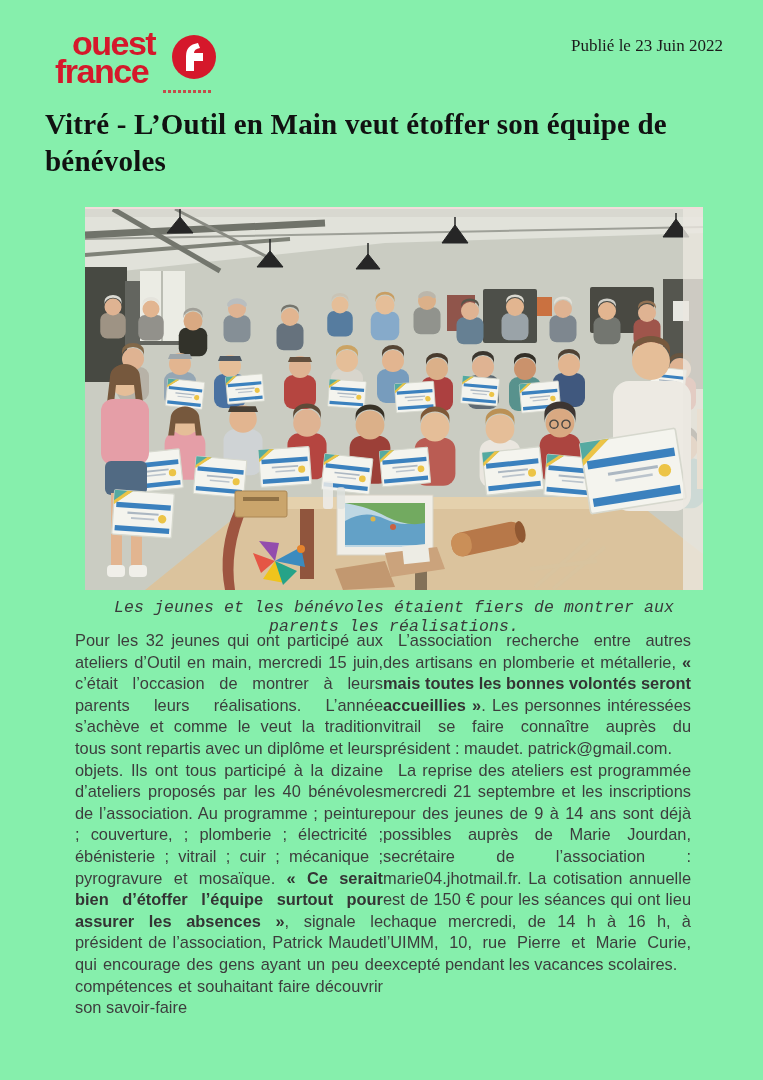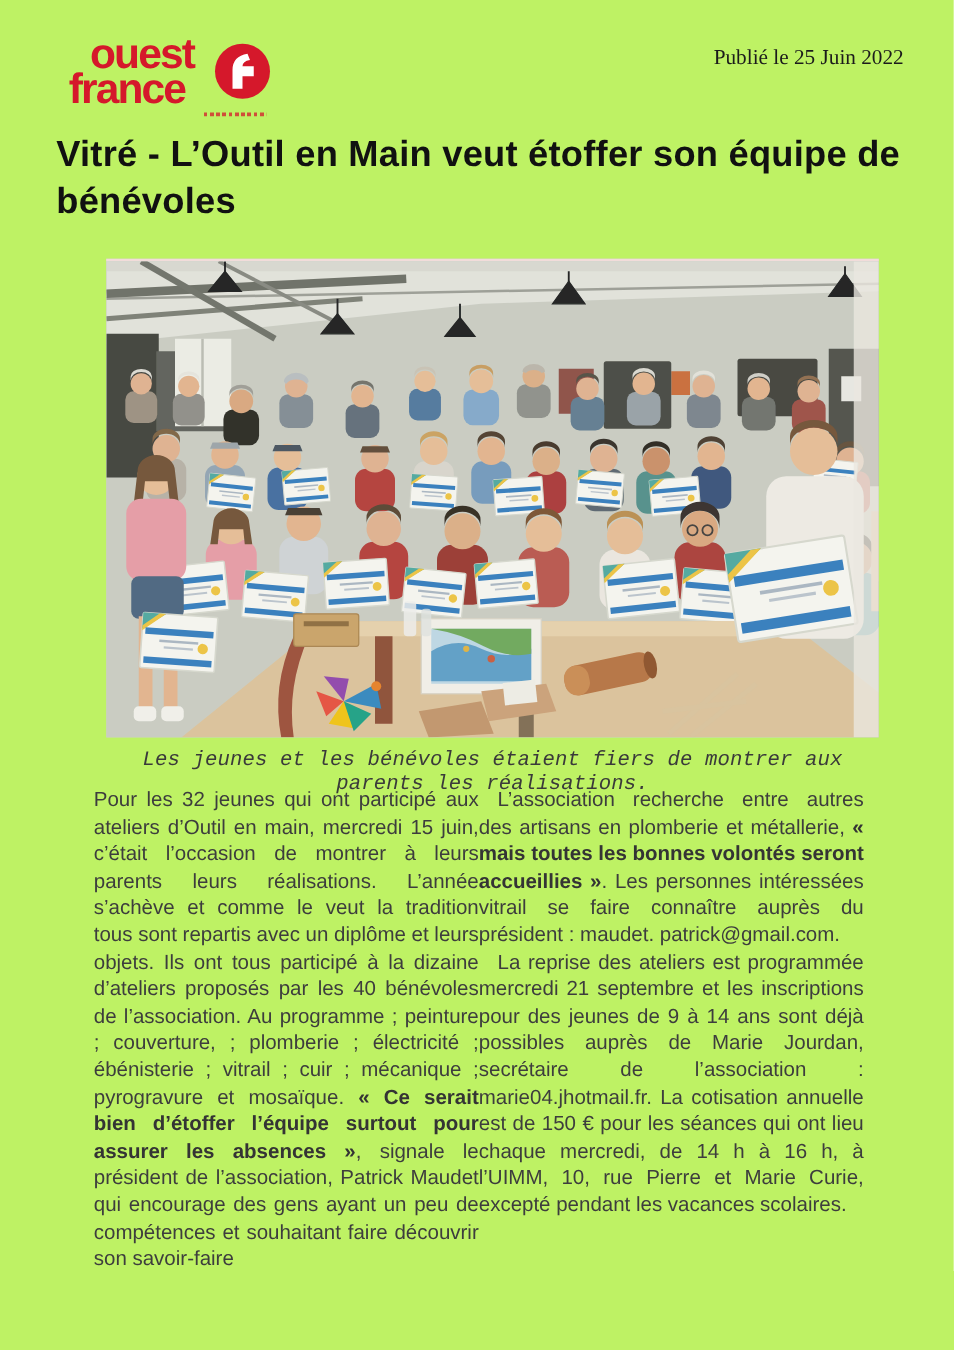--- a/index.html
+++ b/index.html
@@ -1,21 +1,21 @@
 <!DOCTYPE html>
 <html lang="fr"><head>
 <meta charset="utf-8">
 <style>
   html,body{margin:0;padding:0;}
   body{
     width:763px;height:1080px;background:#ffffff;
     font-family:"Liberation Sans", sans-serif;
     -webkit-font-smoothing:antialiased;
   }
-  .page{position:relative;width:763px;height:1080px;background:#bef264;overflow:hidden;}
+  .page{position:relative;width:763px;height:1080px;background:#86efac;overflow:hidden;}
 
   
   .masthead{position:absolute;left:0;top:0;width:763px;height:110px;}
   .logo{position:absolute;left:55px;top:30px;width:160px;height:72px;}
   .logo-text{
     font-family:"Liberation Sans", sans-serif;font-weight:bold;
     color:#d5182b;line-height:27px;font-size:34px;letter-spacing:-1.5px;
   }
   .logo-text .l1{display:block;margin-left:17px;}
   .logo-text .l2{display:block;margin-top:1px;}
@@ -26,21 +26,21 @@
     opacity:.75;
   }
   .published{
     position:absolute;right:40px;top:36px;
     font-family:"Liberation Serif", serif;font-size:17px;color:#1b1b1b;
   }
 
   
   .headline{
     position:absolute;left:45px;top:106px;width:680px;margin:0;
-    font-family:Liberation Sans, sans-serif;font-weight:bold;
+    font-family:Liberation Serif, serif;font-weight:bold;
     font-size:29px;line-height:37px;color:#111;letter-spacing:.2px;
   }
 
   
   figure{position:absolute;left:85px;top:207px;width:618px;margin:0;font-family:Liberation Mono, monospace;}
   .photo{
     width:618px;height:381px;display:block;overflow:hidden;
     border-top:2px solid #f2dcda;background:#ccd0c8;
   }
   figcaption{
@@ -72,21 +72,21 @@
         <span class="l2">france</span>
       </div>
       <span class="logo-mark">
         <svg viewBox="0 0 46 46" width="46" height="46">
           <circle cx="23" cy="23" r="22" fill="#d5182b"></circle>
           <path d="M27 9 q-12 2 -12 13 v15 h8 v-10 h9 v-8 h-9 q0 -4 6 -5 z" fill="#ffffff"></path>
         </svg>
       </span>
       <span class="logo-tagline"></span>
     </div>
-    <div class="published">Publié le 25 Juin 2022</div>
+    <div class="published">Publié le 23 Juin 2022</div>
   </header>
 
   <h1 class="headline">Vitré - L’Outil en Main veut étoffer son équipe de bénévoles</h1>
 
   <figure>
     <div class="photo">
       <svg viewBox="0 0 618 381" width="618" height="381">
         <defs>
           <filter id="soft">
               <feGaussianBlur stdDeviation="0.45"></feGaussianBlur>

